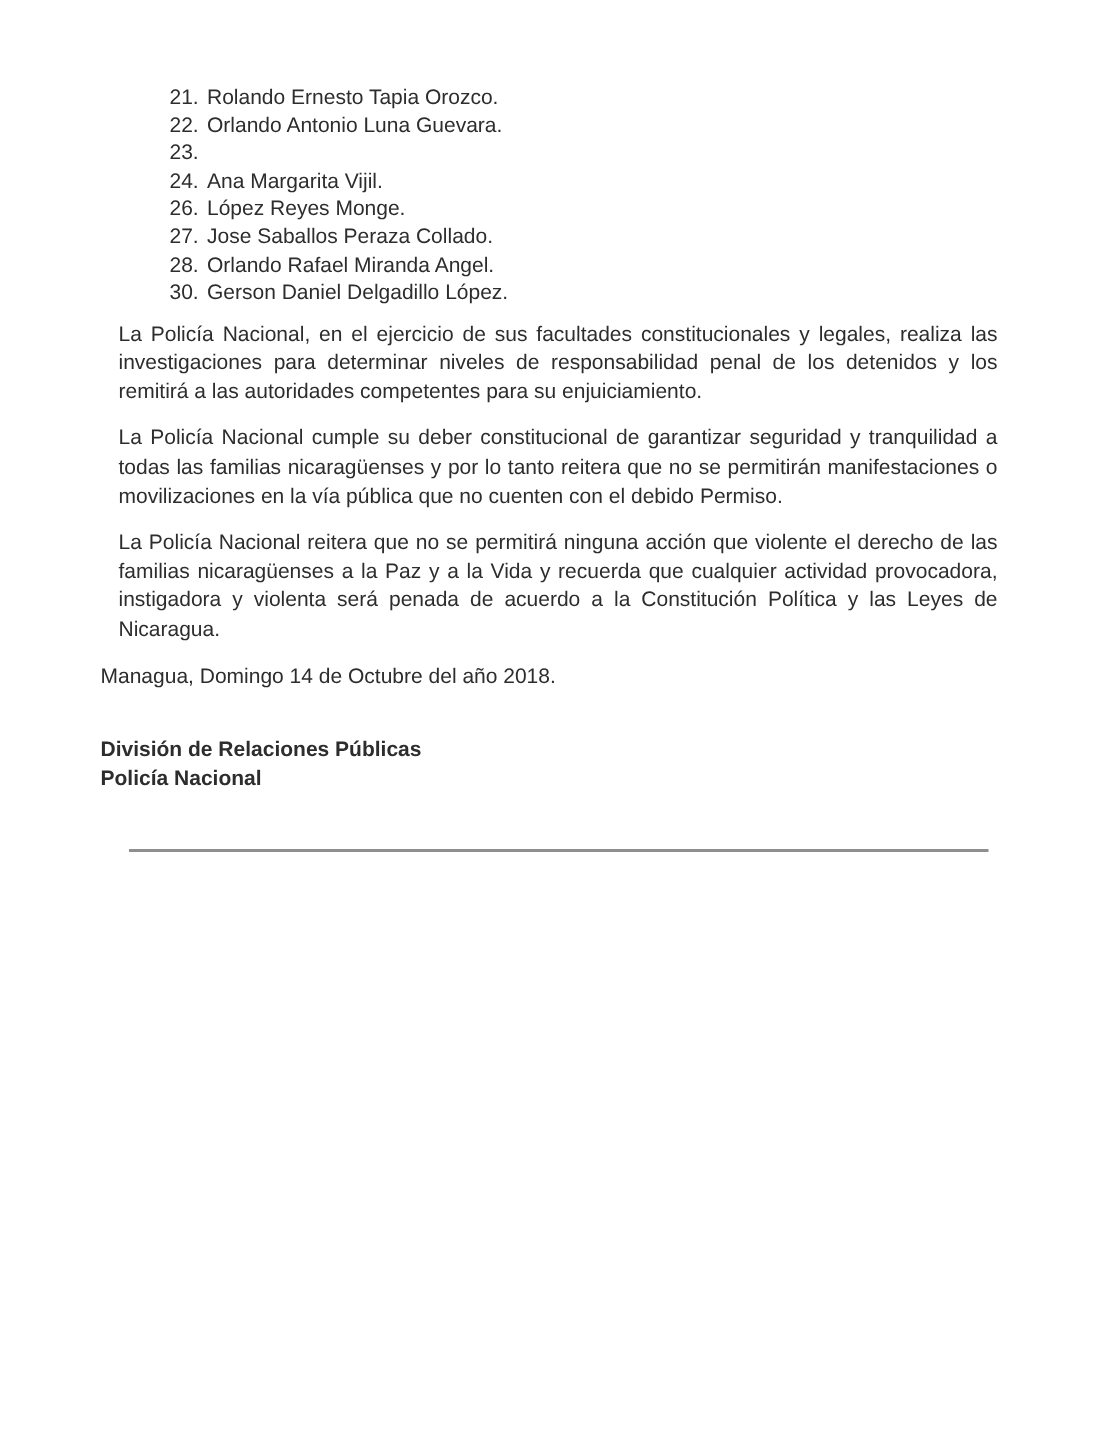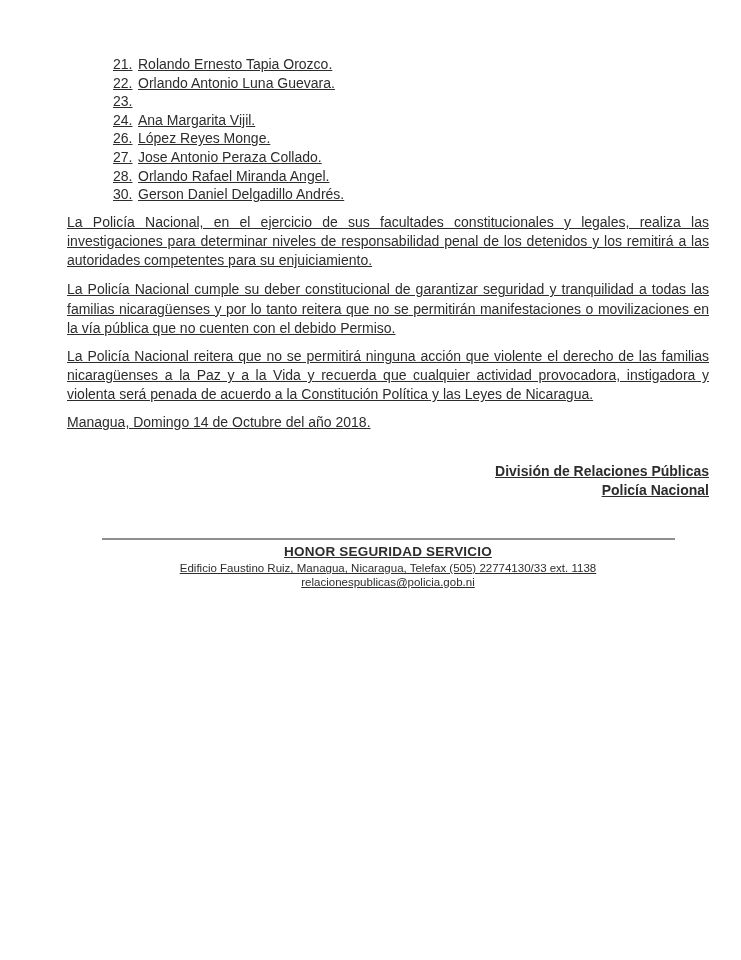--- a/index.html
+++ b/index.html
@@ -10,41 +10,40 @@
   .page {
     position: relative;
     width: 741px;
     height: 856px;
     box-sizing: border-box;
     background: var(--page_bg, #ffffff);
     color: var(--text_color, #2d2d2d);
     font-family: "Liberation Sans", "DejaVu Sans", sans-serif;
     font-size: 14px;
     line-height: 19.2px;
-    padding: 55px 32px 0 67px;
+    padding: 55px 64px 0 67px;
     overflow: hidden;
-    text-decoration: underline;
   }
   .list {
     margin-left: 46px;
     line-height: 18.6px;
   }
   .li { display: flex; }
   .li .num { min-width: 25px; }
   .para {
-    margin: 0;
+    margin: 12px;
     text-align: justify;
   }
   .p1 { margin-top: 9px; }
   .p2 { margin-top: 10px; }
   .p3 { margin-top: 9px; }
   .date { margin: 8px 0 0 0; }
   .sig {
     margin-top: 30px;
-    text-align: right;
+    text-align: left;
     font-weight: bold;
     line-height: 19.2px;
   }
   .rule {
     width: 573px;
     margin: 38px auto 0 auto;
     border-top: 2px solid var(--rule_color, #8f8f8f);
     height: 0;
   }
   .footer { text-align: center; }
@@ -81,44 +80,39 @@
     <div class="li">
       <span class="num">24.</span>
       <span class="nm">Ana Margarita Vijil.</span>
     </div>
     <div class="li">
       <span class="num">26.</span>
       <span class="nm">López Reyes Monge.</span>
     </div>
     <div class="li">
       <span class="num">27.</span>
-      <span class="nm">Jose Antonio Peraza Collado.</span>
+      <span class="nm">Jose Saballos Peraza Collado.</span>
     </div>
     <div class="li">
       <span class="num">28.</span>
       <span class="nm">Orlando Rafael Miranda Angel.</span>
     </div>
     <div class="li">
       <span class="num">30.</span>
-      <span class="nm">Gerson Daniel Delgadillo Andrés.</span>
+      <span class="nm">Gerson Daniel Delgadillo López.</span>
     </div>
   </div>
 
   <p class="para p1">La Policía Nacional, en el ejercicio de sus facultades constitucionales y legales, realiza las investigaciones para determinar niveles de responsabilidad penal de los detenidos y los remitirá a las autoridades competentes para su enjuiciamiento.</p>
   <p class="para p2">La Policía Nacional cumple su deber constitucional de garantizar seguridad y tranquilidad a todas las familias nicaragüenses y por lo tanto reitera que no se permitirán manifestaciones o movilizaciones en la vía pública que no cuenten con el debido Permiso.</p>
   <p class="para p3">La Policía Nacional reitera que no se permitirá ninguna acción que violente el derecho de las familias nicaragüenses a la Paz y a la Vida y recuerda que cualquier actividad provocadora, instigadora y violenta será penada de acuerdo a la Constitución Política y las Leyes de Nicaragua.</p>
 
   <p class="date">Managua, Domingo 14 de Octubre del año 2018.</p>
 
   <div class="sig">
     <div>División de Relaciones Públicas</div>
     <div>Policía Nacional</div>
   </div>
 
   <div class="rule"></div>
 
-  <div class="footer">
-    <div class="motto">HONOR SEGURIDAD SERVICIO</div>
-    <div class="addr">Edificio Faustino Ruiz, Managua, Nicaragua, Telefax (505) 22774130/33 ext. 1138</div>
-    <div class="email">relacionespublicas@policia.gob.ni</div>
-  </div>
 
 </div>
 
 </body></html>

